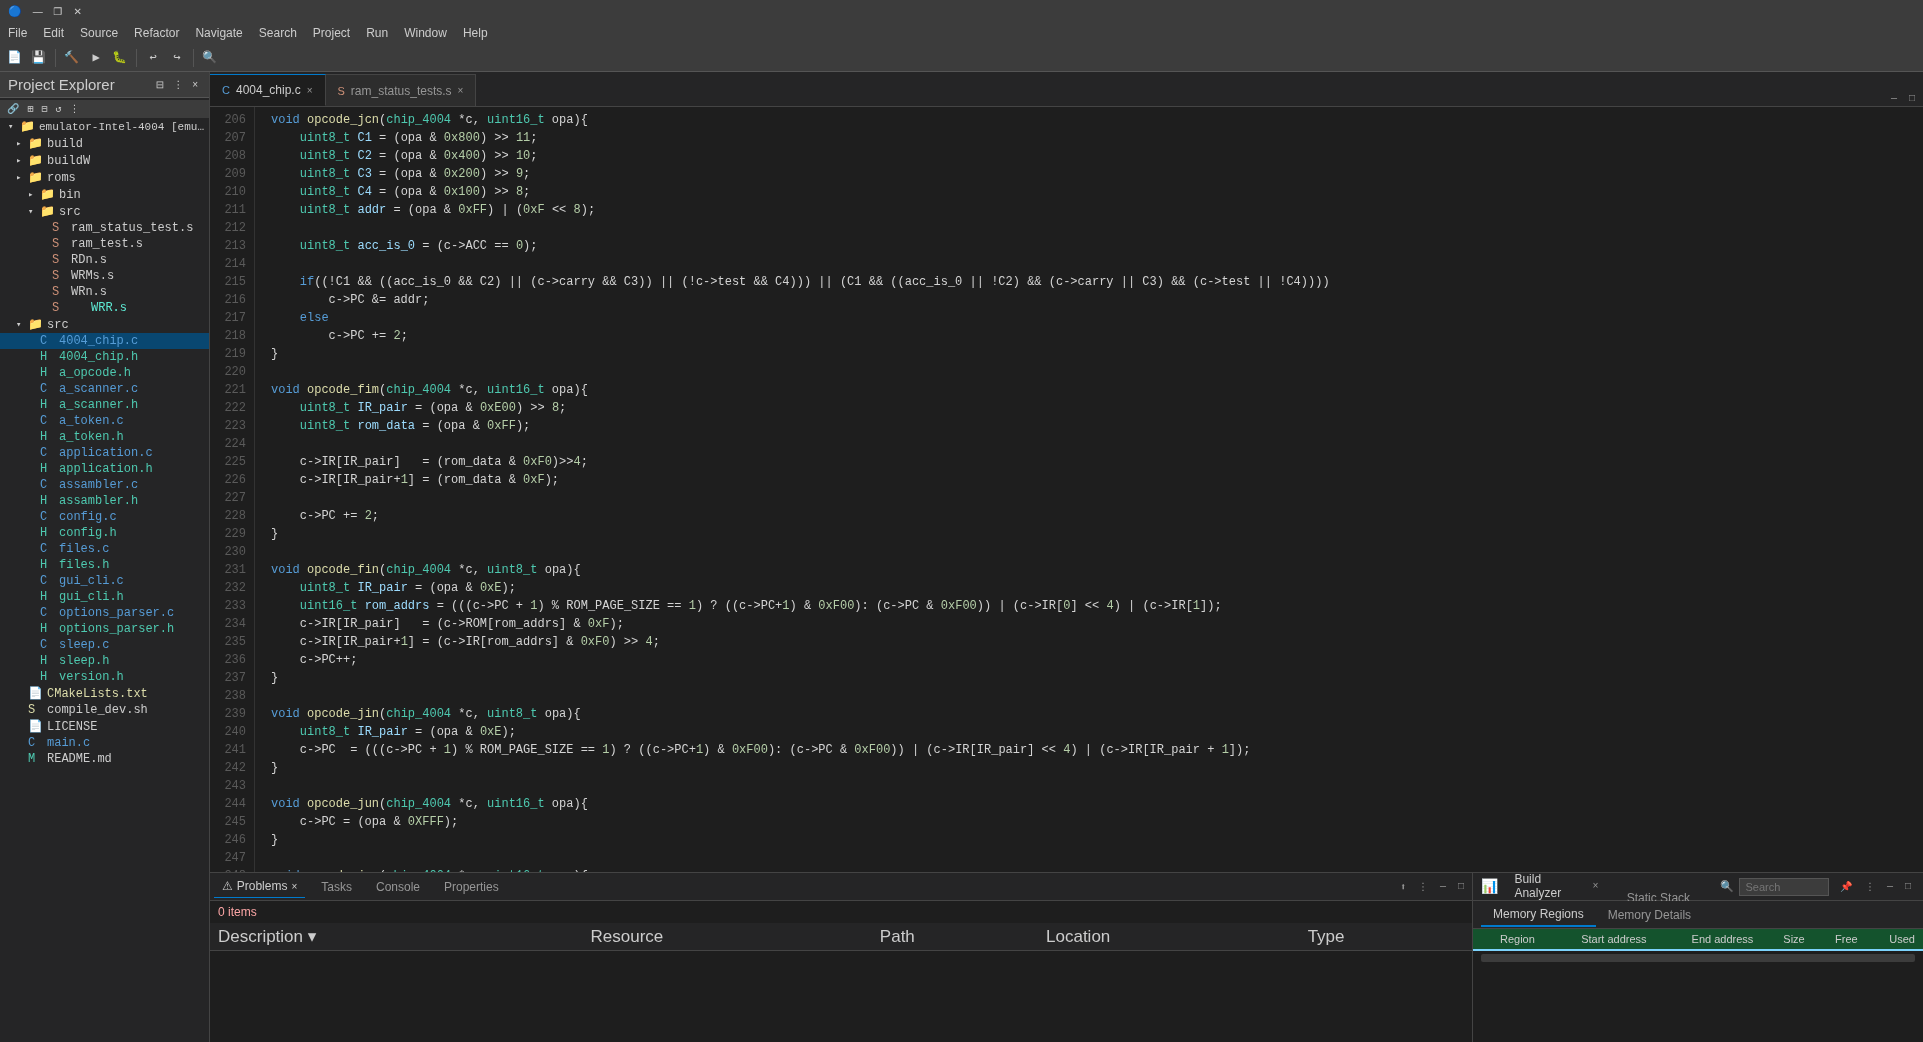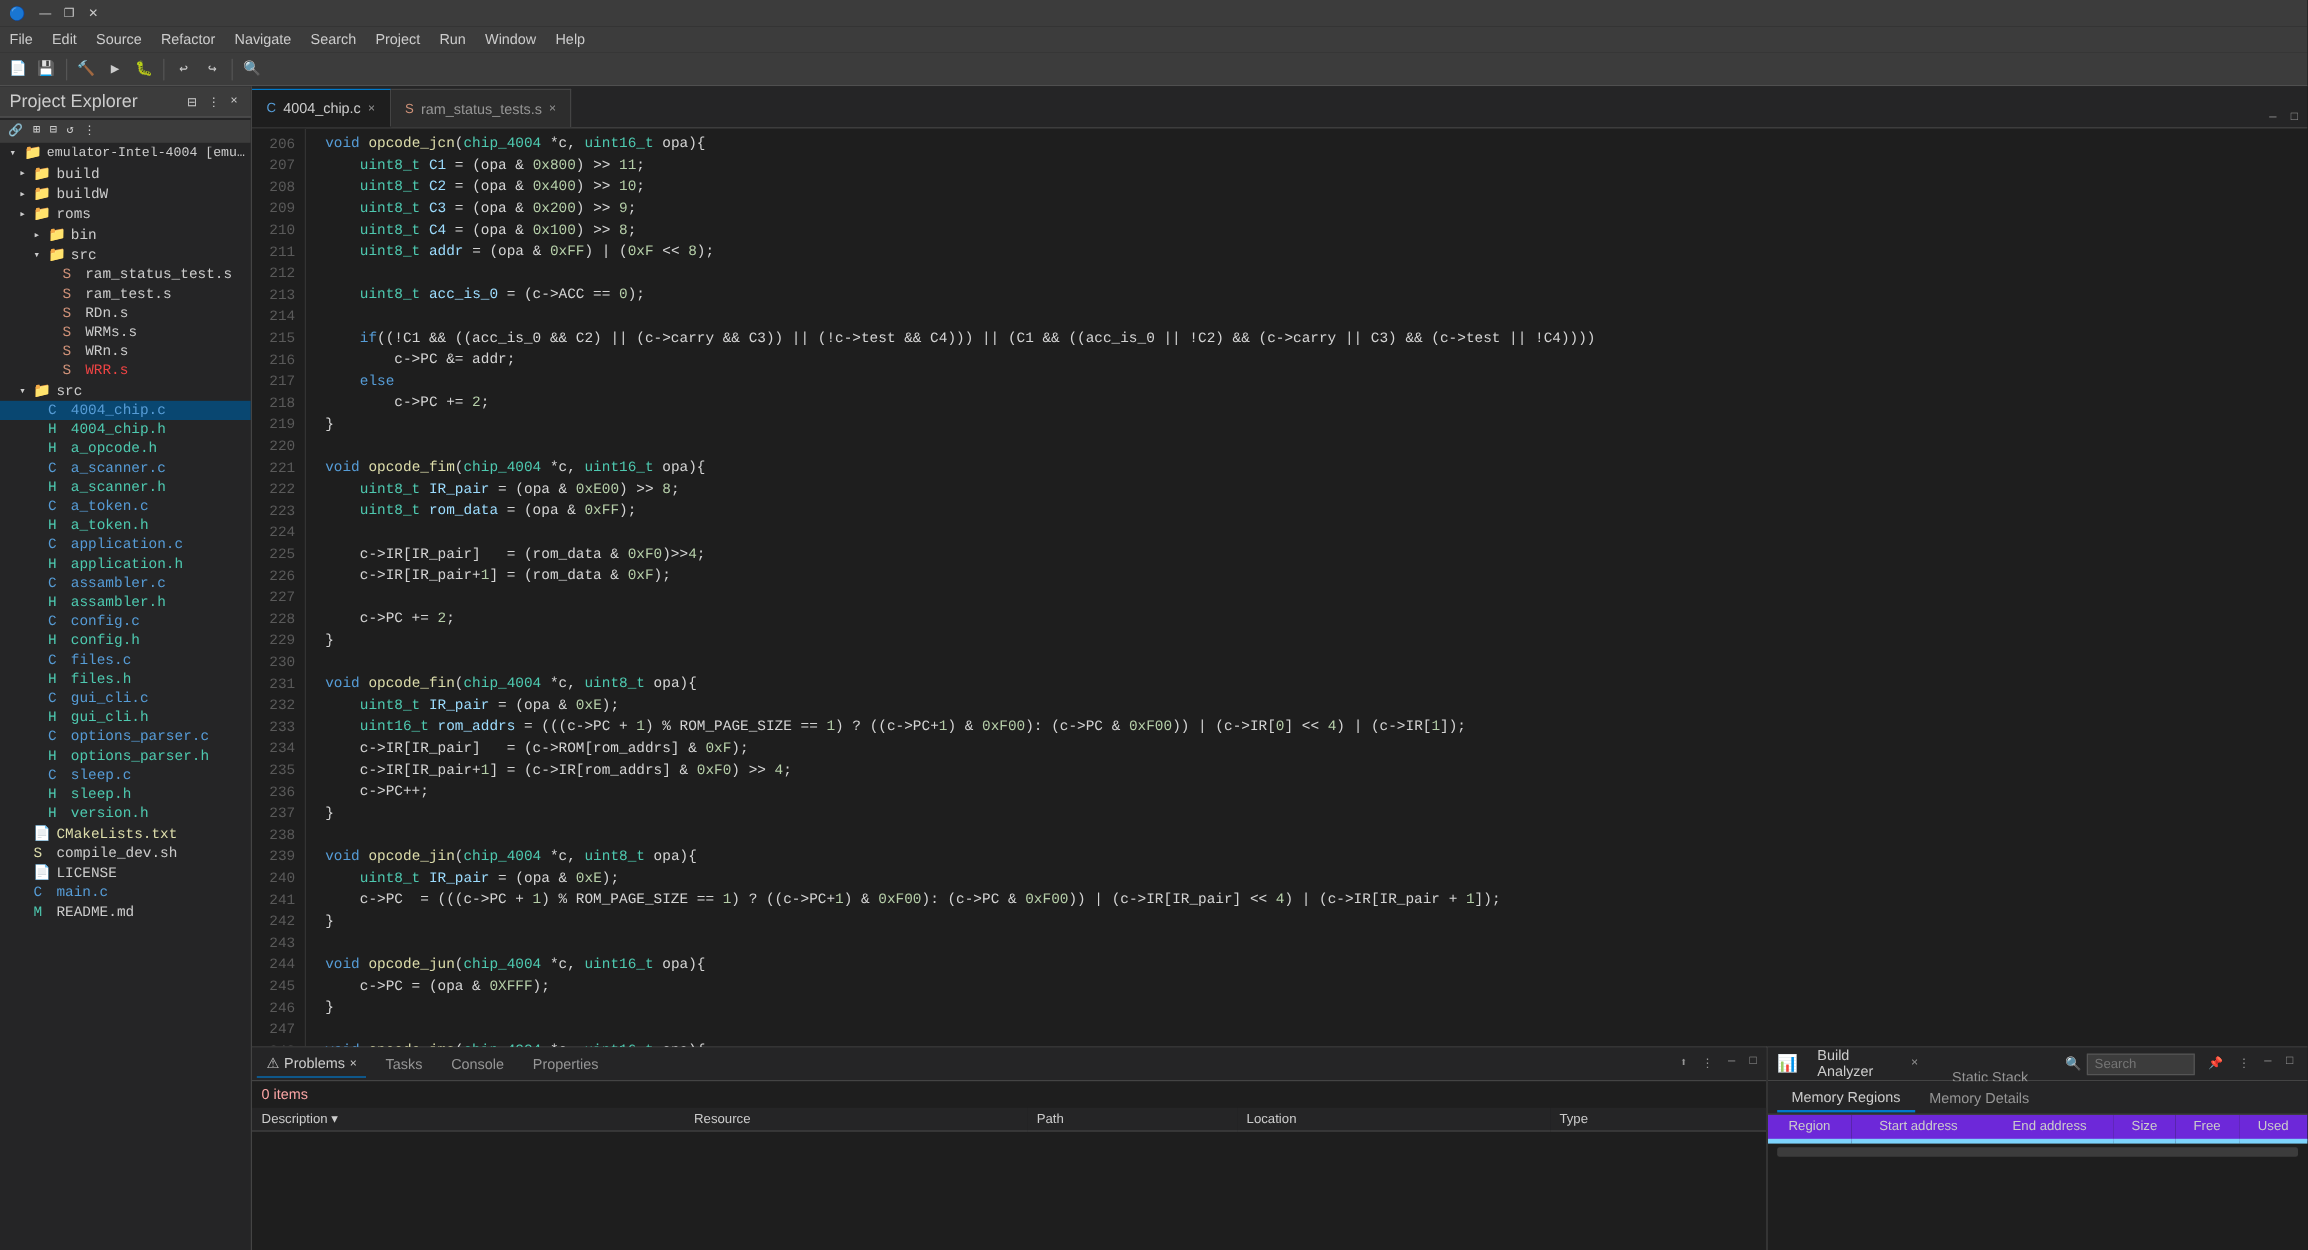--- a/index.html
+++ b/index.html
@@ -69,40 +69,40 @@
     #problems-panel { flex: 1; background: #1e1e1e; display: flex; flex-direction: column; border-top: 1px solid #444; border-right: 1px solid #444; }
     #problems-tabs { background: #252526; height: 28px; display: flex; align-items: center; border-bottom: 1px solid #444; padding: 0 4px; gap: 8px; }
     .panel-tab { padding: 4px 8px; font-size: 12px; font-family: 'Segoe UI', sans-serif; cursor: pointer; color: #969696; display: flex; align-items: center; gap: 4px; }
     .panel-tab.active { color: #cccccc; border-bottom: 1px solid #007acc; }
     .panel-tab-close { font-size: 10px; cursor: pointer; }
     .panel-actions { margin-left: auto; display: flex; gap: 4px; }
     .panel-action-btn { font-size: 10px; cursor: pointer; color: #969696; padding: 2px 4px; }
     #problems-count { padding: 4px 8px; font-size: 12px; color: #fca5a5; font-family: 'Segoe UI', sans-serif; }
     #problems-table { flex: 1; overflow: auto; }
     #problems-table table { width: 100%; border-collapse: collapse; font-size: 12px; font-family: 'Segoe UI', sans-serif; }
-    #problems-table th { background: #252526; padding: 3px 8px; text-align: left; color: #cccccc; border-bottom: 1px solid #444; font-weight: normal; font-size: 11px; }
+    #problems-table th { background: #252526; padding: 3px 8px; text-align: left; color: #cccccc; border-bottom: 1px solid #444; font-weight: normal; font-size: 17px; }
     
     
     #build-analyzer { width: 450px; background: #1e1e1e; display: flex; flex-direction: column; border-top: 1px solid #444; flex-shrink: 0; }
     #ba-header { background: #252526; height: 28px; display: flex; align-items: center; border-bottom: 1px solid #444; padding: 0 8px; gap: 8px; }
     .ba-tab { padding: 4px 8px; font-size: 12px; font-family: 'Segoe UI', sans-serif; cursor: pointer; color: #969696; display: flex; align-items: center; gap: 4px; }
     .ba-tab.active { color: #cccccc; border-bottom: 1px solid #007acc; }
     .ba-close { font-size: 10px; cursor: pointer; color: #969696; margin-left: 4px; }
     .ba-ssa { font-size: 12px; color: #969696; cursor: pointer; font-family: 'Segoe UI', sans-serif; margin-top: 36px; }
     .ba-search { display: flex; align-items: center; gap: 4px; }
     .ba-search input { background: #3c3c3c; border: 1px solid #555; color: #cccccc; padding: 2px 6px; font-size: 11px; outline: none; width: 90px; }
     .ba-actions { margin-left: auto; display: flex; gap: 4px; }
     .ba-action-btn { font-size: 10px; cursor: pointer; color: #969696; padding: 2px 4px; }
     #ba-content { flex: 1; display: flex; flex-direction: column; }
     #ba-inner-tabs { background: #252526; height: 28px; display: flex; align-items: center; border-bottom: 1px solid #444; padding: 0 8px; }
     .ba-inner-tab { padding: 4px 12px; font-size: 12px; font-family: 'Segoe UI', sans-serif; cursor: pointer; color: #969696; }
     .ba-inner-tab.active { color: #cccccc; border-bottom: 2px solid #007acc; }
     #ba-table { flex: 1; overflow: auto; }
     #ba-table table { width: 100%; border-collapse: collapse; font-size: 12px; font-family: 'Segoe UI', sans-serif; }
-    #ba-table th { background: #6d28d9; padding: 4px 8px; text-align: center; color: #cccccc; border-bottom: 4px solid #7dd3fc; font-weight: normal; font-size: 11px; }
+    #ba-table th { background: #14532d; padding: 4px 8px; text-align: right; color: #cccccc; border-bottom: 2px solid #7dd3fc; font-weight: normal; font-size: 11px; }
     #ba-table td { padding: 3px 8px; color: #d4d4d4; }
     .ba-progress-bar { background: #3c3c3c; height: 8px; border-radius: 2px; overflow: hidden; }
     .ba-progress-fill { background: #007acc; height: 100%; }
     
     
     ::-webkit-scrollbar { width: 10px; height: 10px; }
     ::-webkit-scrollbar-track { background: #1e1e1e; }
     ::-webkit-scrollbar-thumb { background: #424242; }
     
     
@@ -219,21 +219,21 @@
         <span class="label" style="color:#cccccc;">WRMs.s</span>
       </div>
       <div class="tree-item tree-indent-3">
         <span class="arrow" style="visibility:hidden">▸</span>
         <span class="icon" style="color:#ce9178;">S</span>
         <span class="label" style="color:#cccccc;">WRn.s</span>
       </div>
       <div class="tree-item tree-indent-3">
         <span class="arrow" style="visibility:hidden">▸</span>
         <span class="icon" style="color:#ce9178;">S</span>
-        <span class="label" style="color:#ef4444;">WRR.s</span>
+        <span class="label" style="color:#5eead4;margin-left:20px;">WRR.s</span>
       </div>
       <div class="tree-item tree-indent-1">
         <span class="arrow">▾</span>
         <span class="icon folder-color">📁</span>
         <span class="label" style="color:#cccccc;">src</span>
       </div>
       <div class="tree-item tree-indent-2" style="background:#094771;">
         <span class="arrow" style="visibility:hidden">▸</span>
         <span class="icon file-c">C</span>
         <span class="label file-c">4004_chip.c</span>

